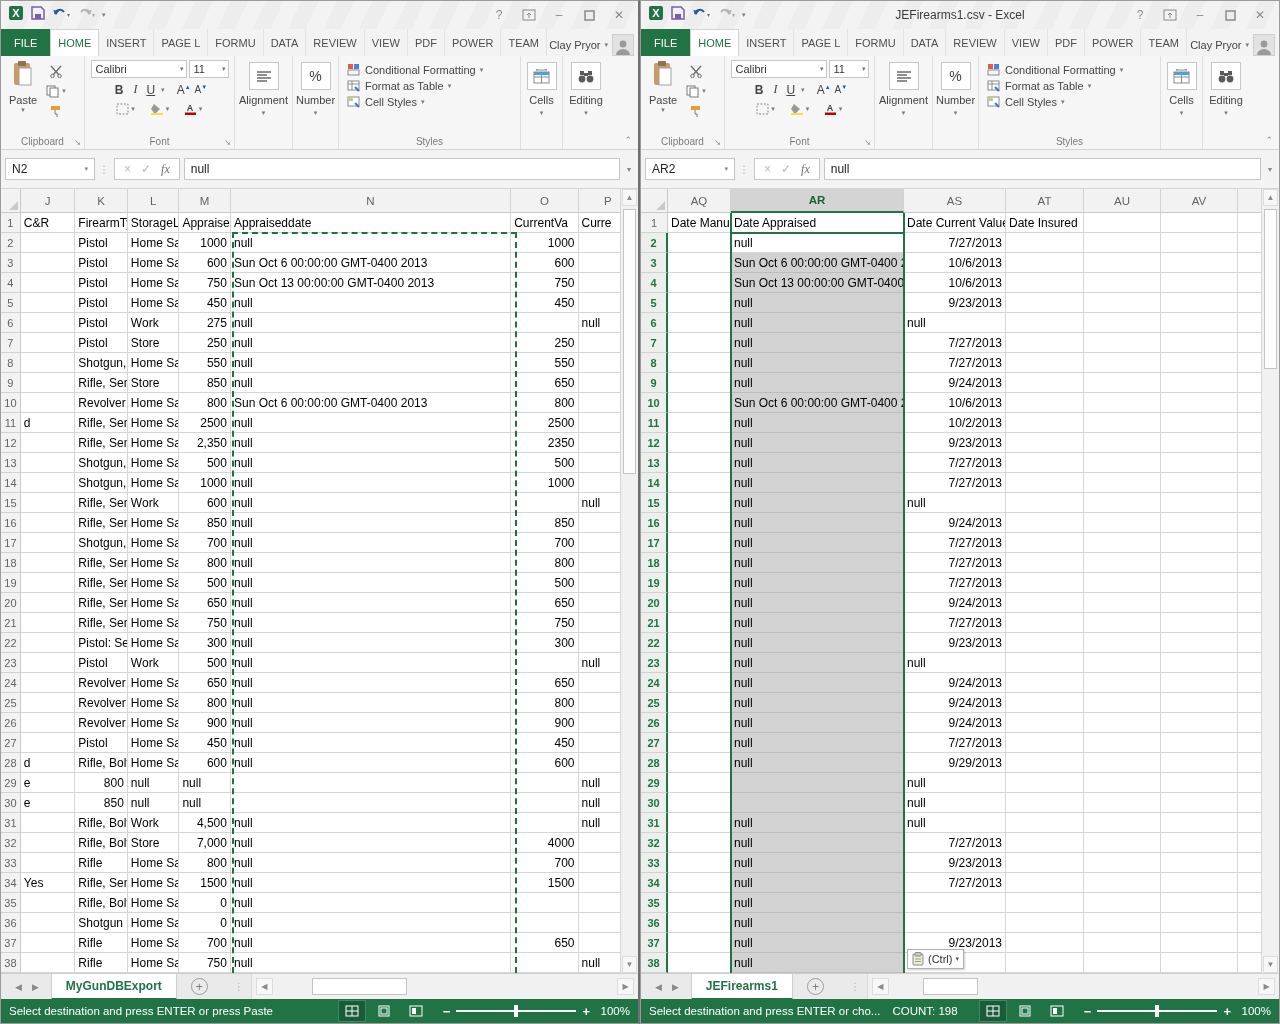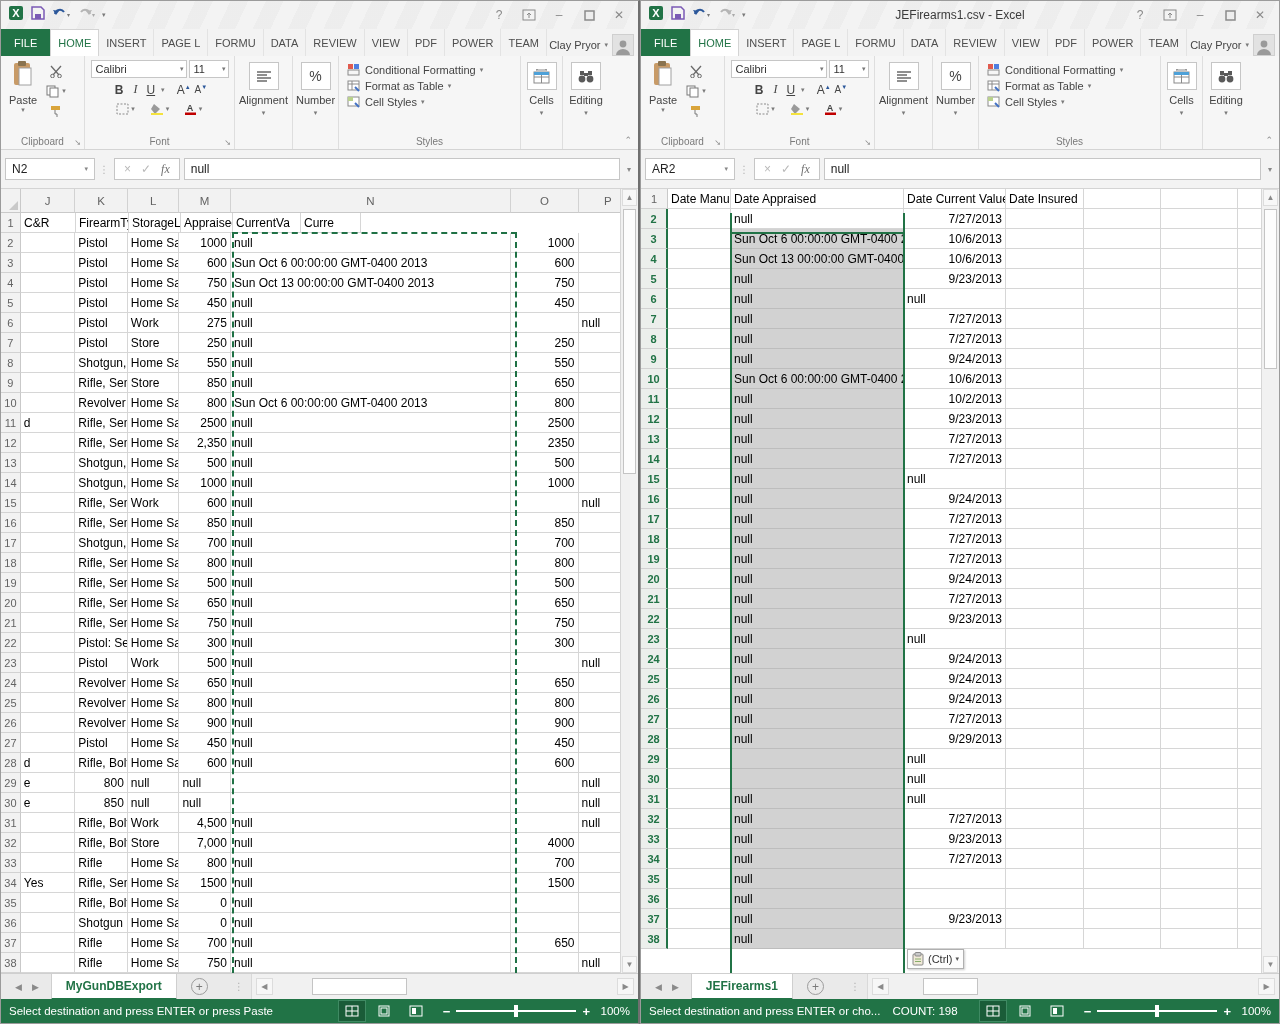--- a/index.html
+++ b/index.html
@@ -407,20 +407,21 @@
           <div class="chead" style="width: 283px; height: 24px;">N</div>
           <div class="chead" style="width: 68px; height: 24px;">O</div>
           <div class="chead" style="width: 60px; height: 24px;">P</div>
         </div>
         <div class="grow">
           <div class="rhead" style="width: 20px; height: 20px;">1</div>
           <div class="cell" style="width: 55px; height: 20px;">C&amp;R</div>
           <div class="cell" style="width: 53px; height: 20px;">FirearmTy</div>
           <div class="cell" style="width: 52px; height: 20px;">StorageLo</div>
           <div class="cell" style="width: 52px; height: 20px;">Appraised</div>
+          <div class="cell" style="width: 283px; height: 20px;">Appraiseddate</div>
           <div class="cell" style="width: 68px; height: 20px;">CurrentVa</div>
           <div class="cell" style="width: 60px; height: 20px;">Curre</div>
         </div>
         <div class="grow">
           <div class="rhead" style="width: 20px; height: 20px;">2</div>
           <div class="cell" style="width: 55px; height: 20px;"></div>
           <div class="cell" style="width: 53px; height: 20px;">Pistol</div>
           <div class="cell" style="width: 52px; height: 20px;">Home Safe</div>
           <div class="cell num" style="width: 52px; height: 20px;">1000</div>
           <div class="cell" style="width: 283px; height: 20px;">null</div>
@@ -1091,20 +1092,32 @@
       <span class="fbtns">
         <span>×</span>
         <span>✓</span>
         <span class="fx">fx</span>
       </span>
       <span class="finput">null</span>
       <span class="fexpand">▾</span>
     </div>
 
     <div class="grid">
+        <div class="hrow">
+          <div class="corner" style="width: 27px; height: 24px;">
+            <span class="tri"></span>
+          </div>
+          <div class="chead" style="width: 63px; height: 24px;">AQ</div>
+          <div class="chead sel" style="width: 173px; height: 24px;">AR</div>
+          <div class="chead" style="width: 102px; height: 24px;">AS</div>
+          <div class="chead" style="width: 78px; height: 24px;">AT</div>
+          <div class="chead" style="width: 77px; height: 24px;">AU</div>
+          <div class="chead" style="width: 77px; height: 24px;">AV</div>
+          <div class="chead" style="width: 40px; height: 24px;"></div>
+        </div>
         <div class="grow">
           <div class="rhead" style="width: 27px; height: 20px;">1</div>
           <div class="cell" style="width: 63px; height: 20px;">Date Manu</div>
           <div class="cell" style="width: 173px; height: 20px;">Date Appraised</div>
           <div class="cell" style="width: 102px; height: 20px;">Date Current Value</div>
           <div class="cell" style="width: 78px; height: 20px;">Date Insured</div>
           <div class="cell" style="width: 77px; height: 20px;"></div>
           <div class="cell" style="width: 77px; height: 20px;"></div>
           <div class="cell" style="width: 40px; height: 20px;"></div>
         </div>

